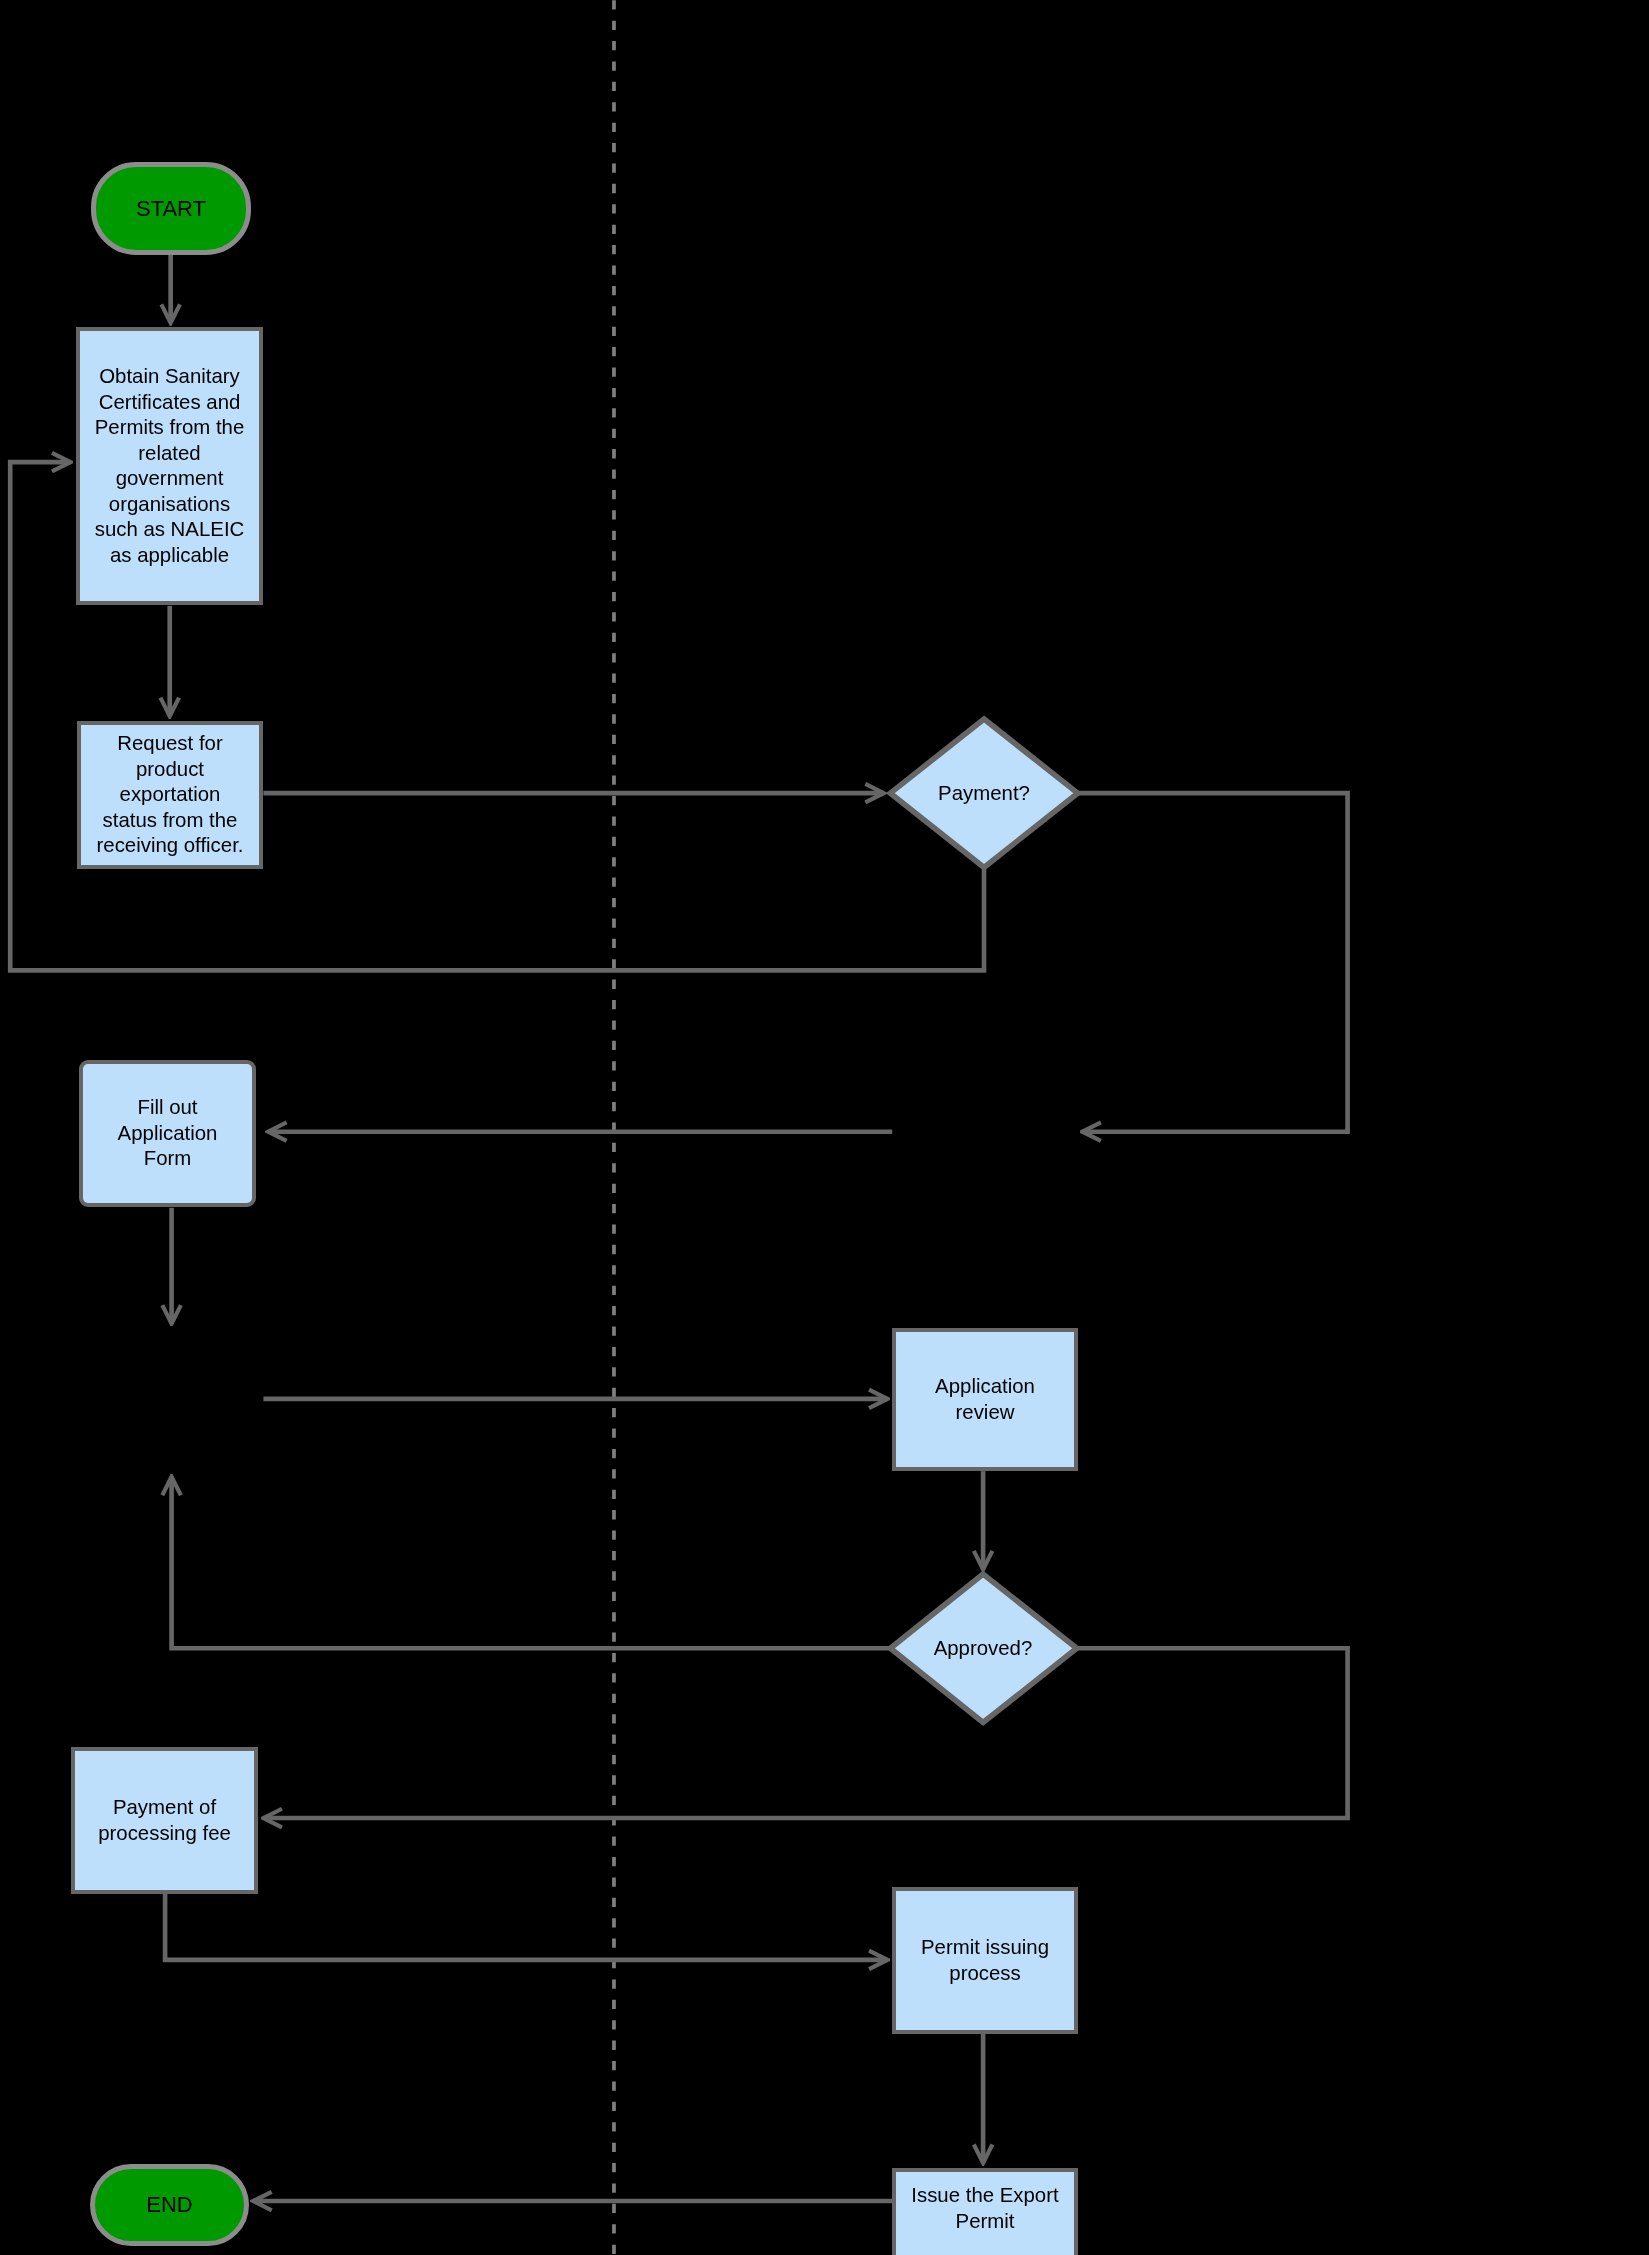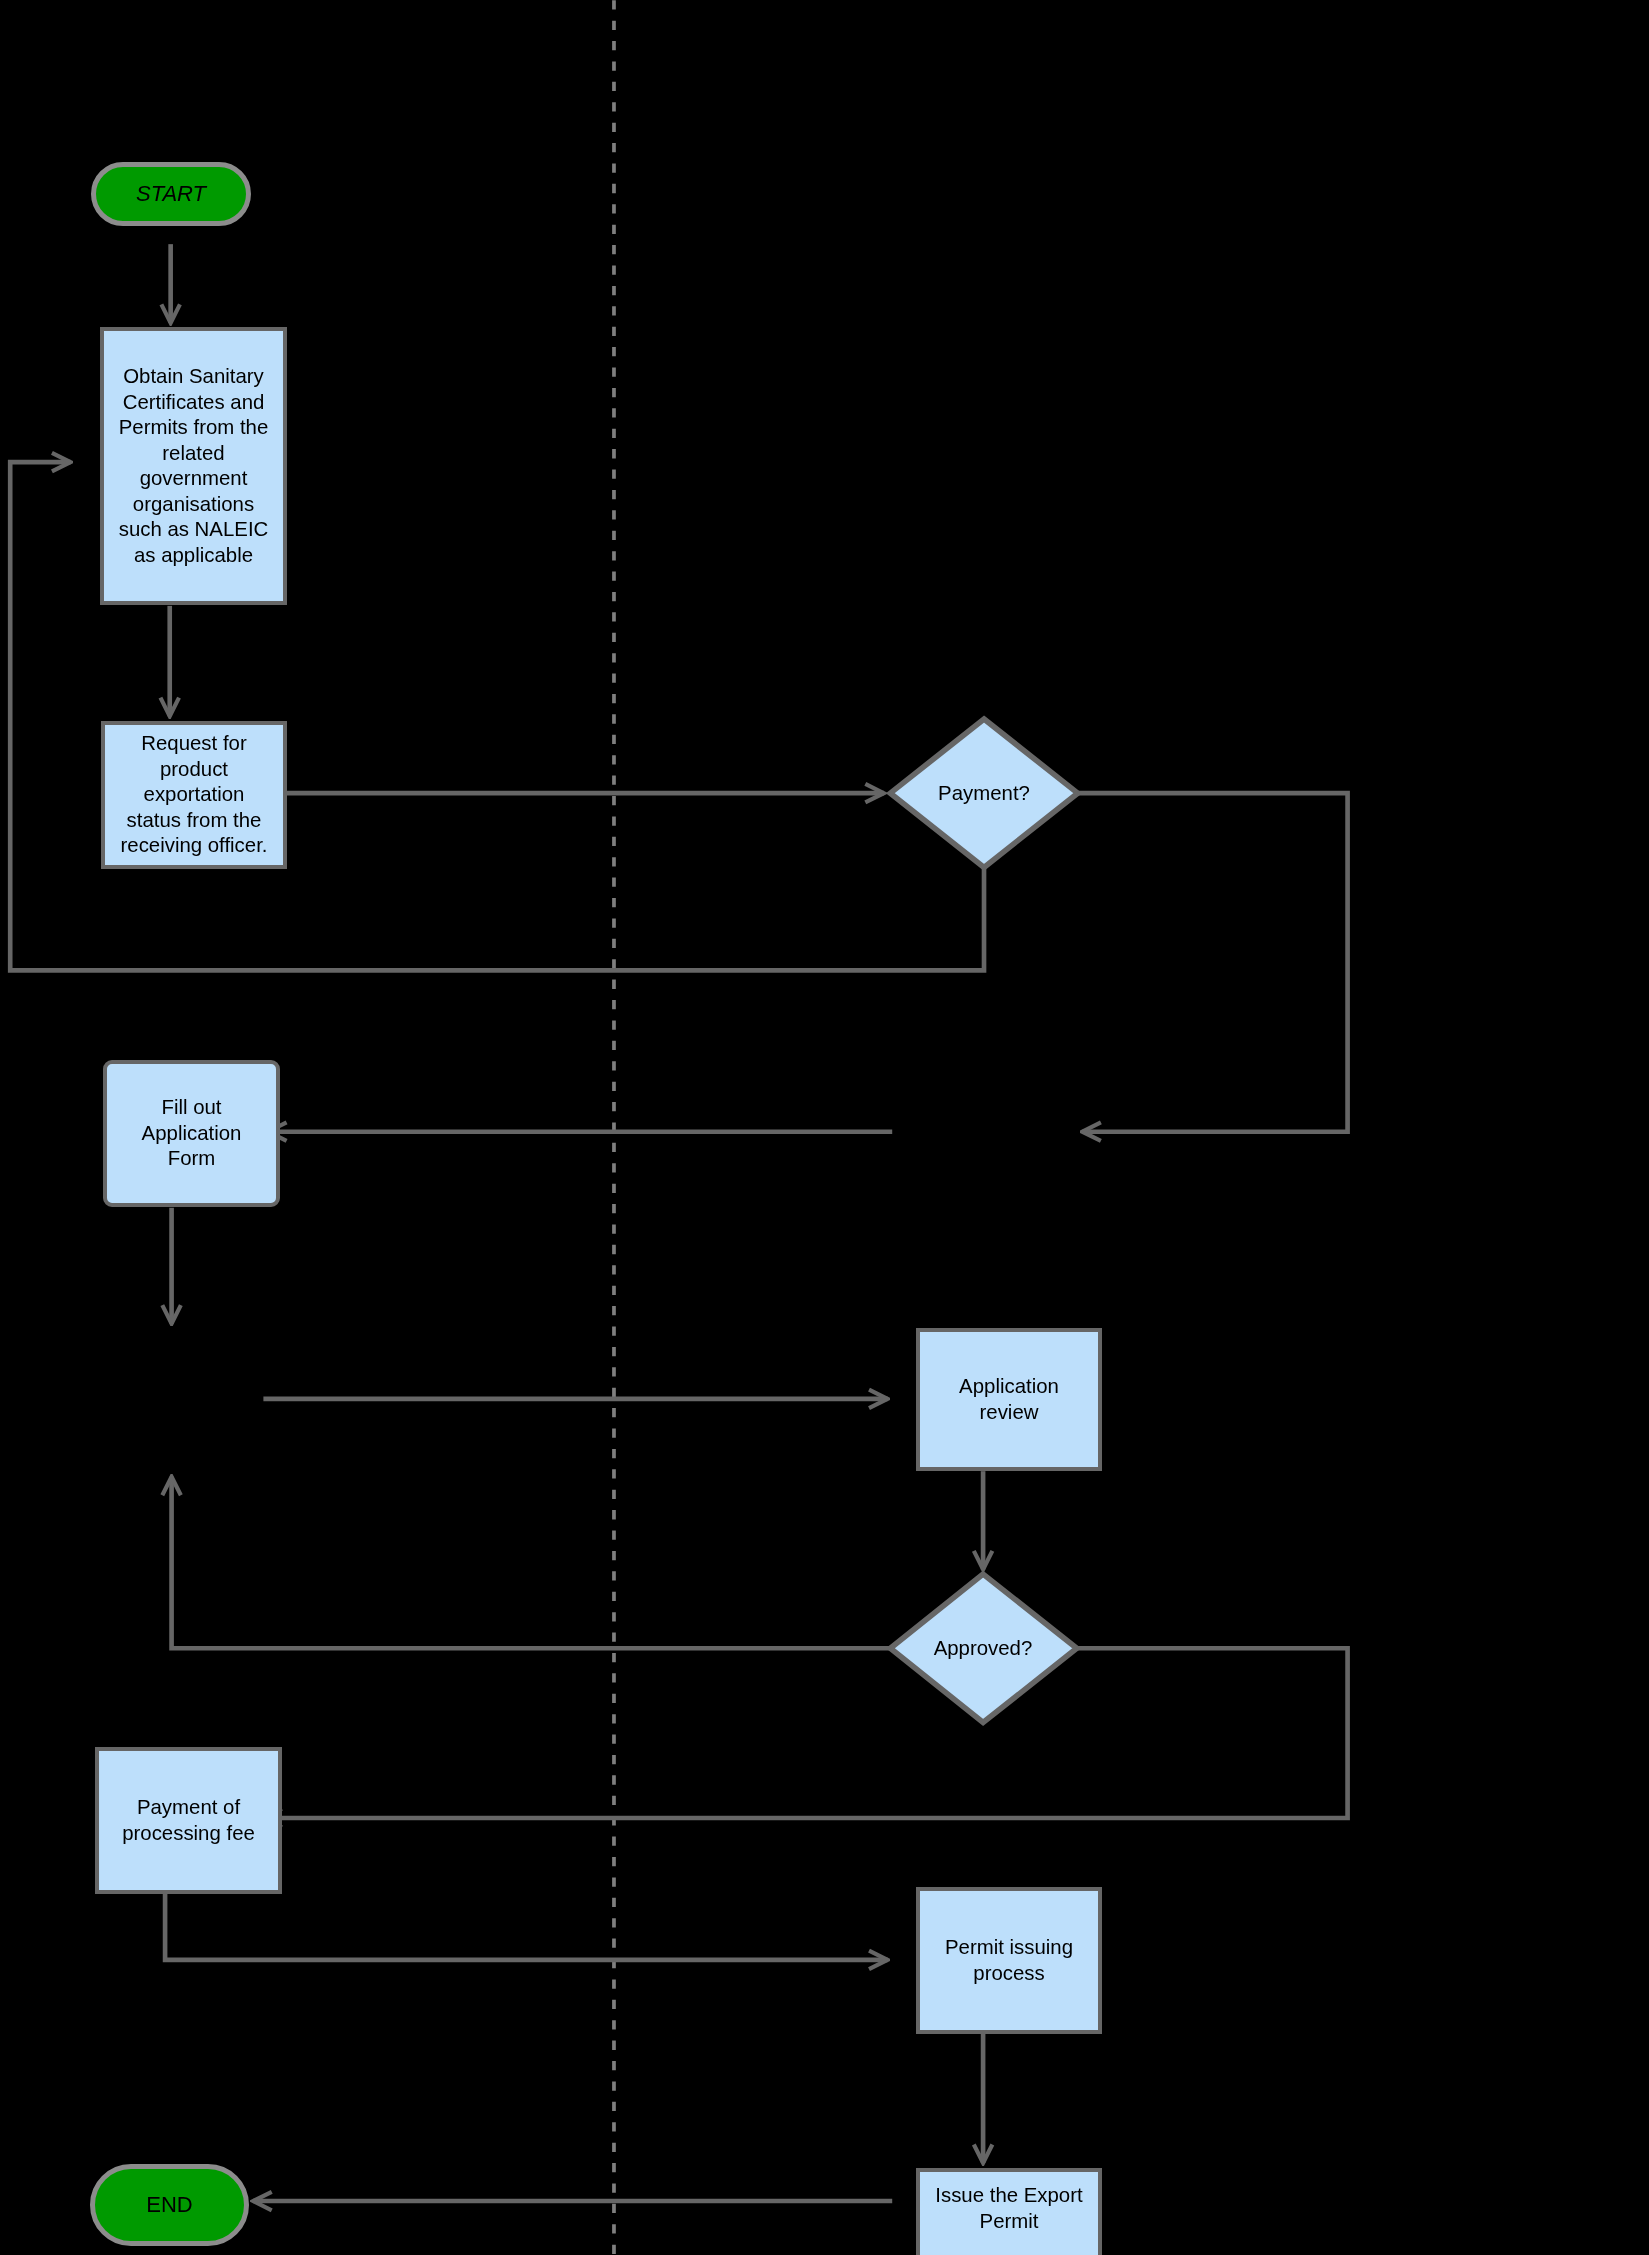--- a/index.html
+++ b/index.html
@@ -49,21 +49,20 @@
     text-align: center;
     color: var(--text-color, #000000);
     font-size: 20.4px;
     line-height: 1.25;
     z-index: 2;
   }
   .process {
     background: var(--process-fill, #BDDFFB);
     border: 4.6px solid var(--shape-border, #666666);
     padding: 3.7px 9.3px;
-    margin-left: 24px;
   }
   .terminator {
     background: var(--terminator-fill, #009A00);
     border: 5.6px solid var(--terminator-border, #8C8C8C);
     border-radius: 45px;
     font-size: 22px;
     z-index: 2;
   }
   .decision-label {
     position: absolute;
@@ -106,21 +105,21 @@
     <polyline class="edge" points="185,1302 185,1427" marker-end="url(#arrow)"></polyline>
     <polyline class="edge" points="284,1508 957,1508" marker-end="url(#arrow)"></polyline>
     <polyline class="edge" points="1060,1586 1060,1692" marker-end="url(#arrow)"></polyline>
     <polyline class="edge" points="960,1777 185,1777 185,1592" marker-end="url(#arrow)"></polyline>
     <polyline class="edge" points="1161,1777 1453,1777 1453,1960 284,1960" marker-end="url(#arrow)"></polyline>
     <polyline class="edge" points="178,2042 178,2113 957,2113" marker-end="url(#arrow)"></polyline>
     <polyline class="edge" points="1060,2192 1060,2332" marker-end="url(#arrow)"></polyline>
     <polyline class="edge" points="962,2373 273,2373" marker-end="url(#arrow)"></polyline>
   </svg>
 
-  <div class="node terminator" style="left:91px; top:162px; width:160px; height:64px;font-style:italic;">
+  <div class="node terminator" style="left:91px; top:162px; width:160px; height:93px;">
     <span>START</span>
   </div>
 
   <div class="node terminator" style="left:90px; top:2164px; width:159px; height:82px;">
     <span>END</span>
   </div>
 
   <div class="node process" style="left:76px; top:327px; width:187px; height:278px;">
     <span>Obtain Sanitary Certificates and Permits from the related government organisations such as NALEIC as applicable</span>
   </div>

